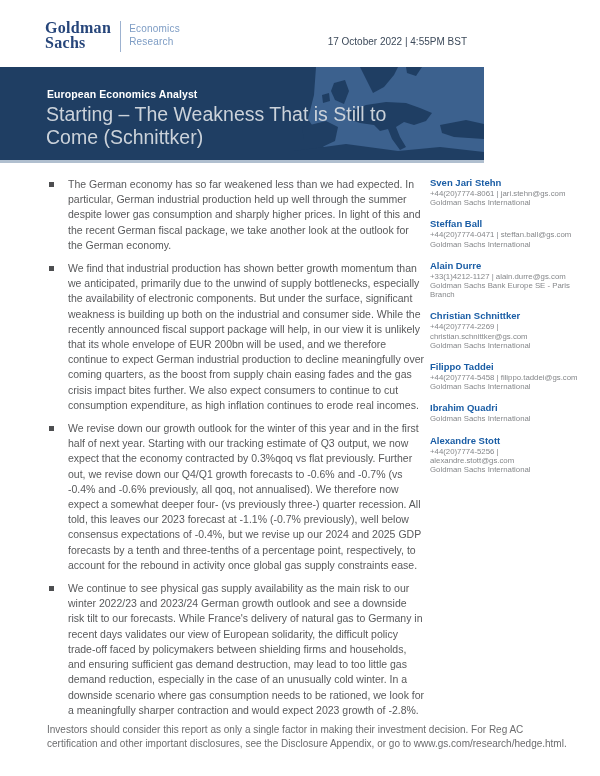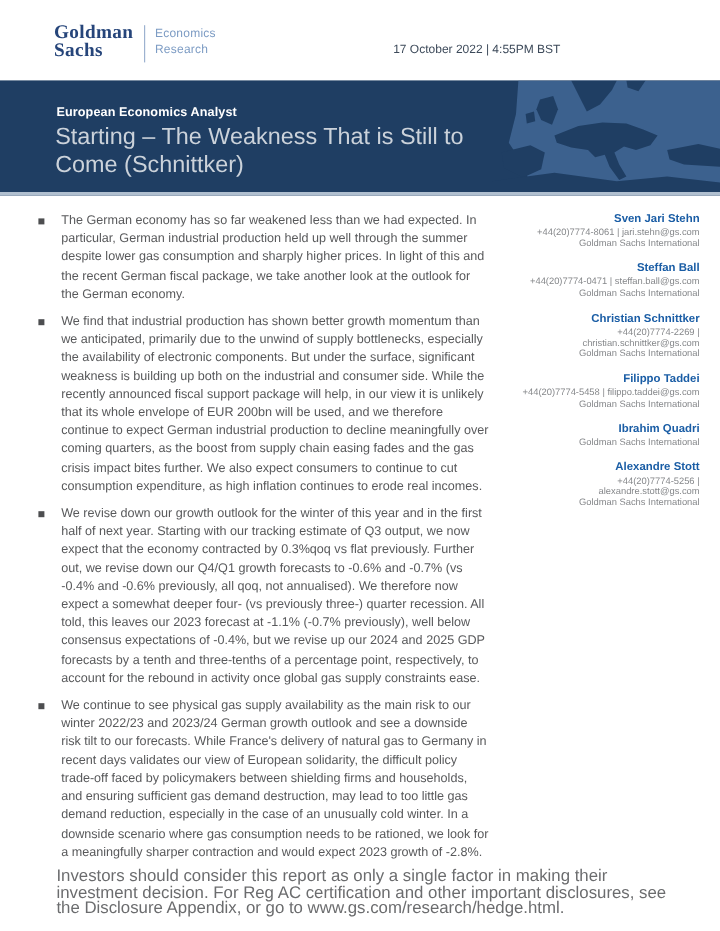--- a/index.html
+++ b/index.html
@@ -10,39 +10,39 @@
   }
   
   .header{position:absolute;top:0;left:0;width:484px;height:67px;background:#fff;}
   .logo-wrap{position:absolute;left:45px;top:20px;display:flex;align-items:flex-start;}
   .gs-name{font-family:"Liberation Serif",serif;font-weight:bold;color:#26457a;
     font-size:16px;line-height:15px;letter-spacing:.3px;}
   .logo-divider{width:1px;height:31px;background:#9db2d0;margin:1px 8px 0 9px;}
   .gs-division{color:#7d9cc4;font-size:10px;line-height:13px;padding-top:2px;letter-spacing:.2px;}
   .pub-date{position:absolute;right:17px;top:36px;font-size:10px;font-weight:normal;color:#3d4a5a;}
   
-  .banner{position:absolute;top:67px;left:0;width:600px;height:93px;background:#1f3e63;
+  .banner{position:absolute;top:67px;left:0;width:484px;height:93px;background:#1f3e63;
     border-bottom:3px solid #b0bfcf;overflow:hidden;}
   .banner-map{position:absolute;top:0;right:0;width:190px;height:93px;}
   .banner-eyebrow{position:absolute;left:47px;top:21px;color:#ffffff;font-weight:bold;
     font-size:10.5px;letter-spacing:.1px;}
   .banner-title{position:absolute;left:46px;top:36px;color:#cbd2da;font-size:19.5px;
     line-height:23px;width:395px;font-weight:400;}
   
-  .bullets{position:absolute;left:32px;top:177px;width:376px;}
+  .bullets{position:absolute;left:49px;top:177px;width:376px;}
   .bullet-item{display:flex;margin-bottom:8px;}
   .bullet-marker{width:5px;height:5px;background:#4d4e50;margin-top:5px;flex:none;}
   .bullet-text{margin-left:14px;font-size:10.5px;line-height:15.2px;color:#58595b;}
   
   .authors{position:absolute;left:430px;top:177px;width:153px;}
-  .author{margin-bottom:11px;text-align:right;}
+  .author{margin-bottom:11px;}
   .author-name{color:#1a5da5;font-weight:bold;font-size:9.5px;line-height:11px;margin-bottom:1px;}
   .author-contact,.author-firm{color:#85878a;font-size:7.8px;line-height:9.2px;word-wrap:break-word;}
   
-  .footer{position:absolute;left:47px;top:723px;width:528px;font-size:14px;
+  .footer{position:absolute;left:47px;top:723px;width:528px;font-size:10px;
     line-height:13.5px;color:#6b6c6e;}
 </style>
 </head>
 <body>
 
 <div class="header">
   <div class="logo-wrap">
     <div class="gs-name">
       <div>Goldman</div>
       <div>Sachs</div>
@@ -104,20 +104,25 @@
     <div class="author-name">Sven Jari Stehn</div>
     <div class="author-contact">+44(20)7774-8061 | jari.stehn@gs.com</div>
     <div class="author-firm">Goldman Sachs International</div>
   </div>
   <div class="author">
     <div class="author-name">Steffan Ball</div>
     <div class="author-contact">+44(20)7774-0471 | steffan.ball@gs.com</div>
     <div class="author-firm">Goldman Sachs International</div>
   </div>
   <div class="author">
+    <div class="author-name">Alain Durre</div>
+    <div class="author-contact">+33(1)4212-1127 | alain.durre@gs.com</div>
+    <div class="author-firm">Goldman Sachs Bank Europe SE - Paris Branch</div>
+  </div>
+  <div class="author">
     <div class="author-name">Christian Schnittker</div>
     <div class="author-contact">+44(20)7774-2269 | christian.schnittker@gs.com</div>
     <div class="author-firm">Goldman Sachs International</div>
   </div>
   <div class="author">
     <div class="author-name">Filippo Taddei</div>
     <div class="author-contact">+44(20)7774-5458 | filippo.taddei@gs.com</div>
     <div class="author-firm">Goldman Sachs International</div>
   </div>
   <div class="author">

